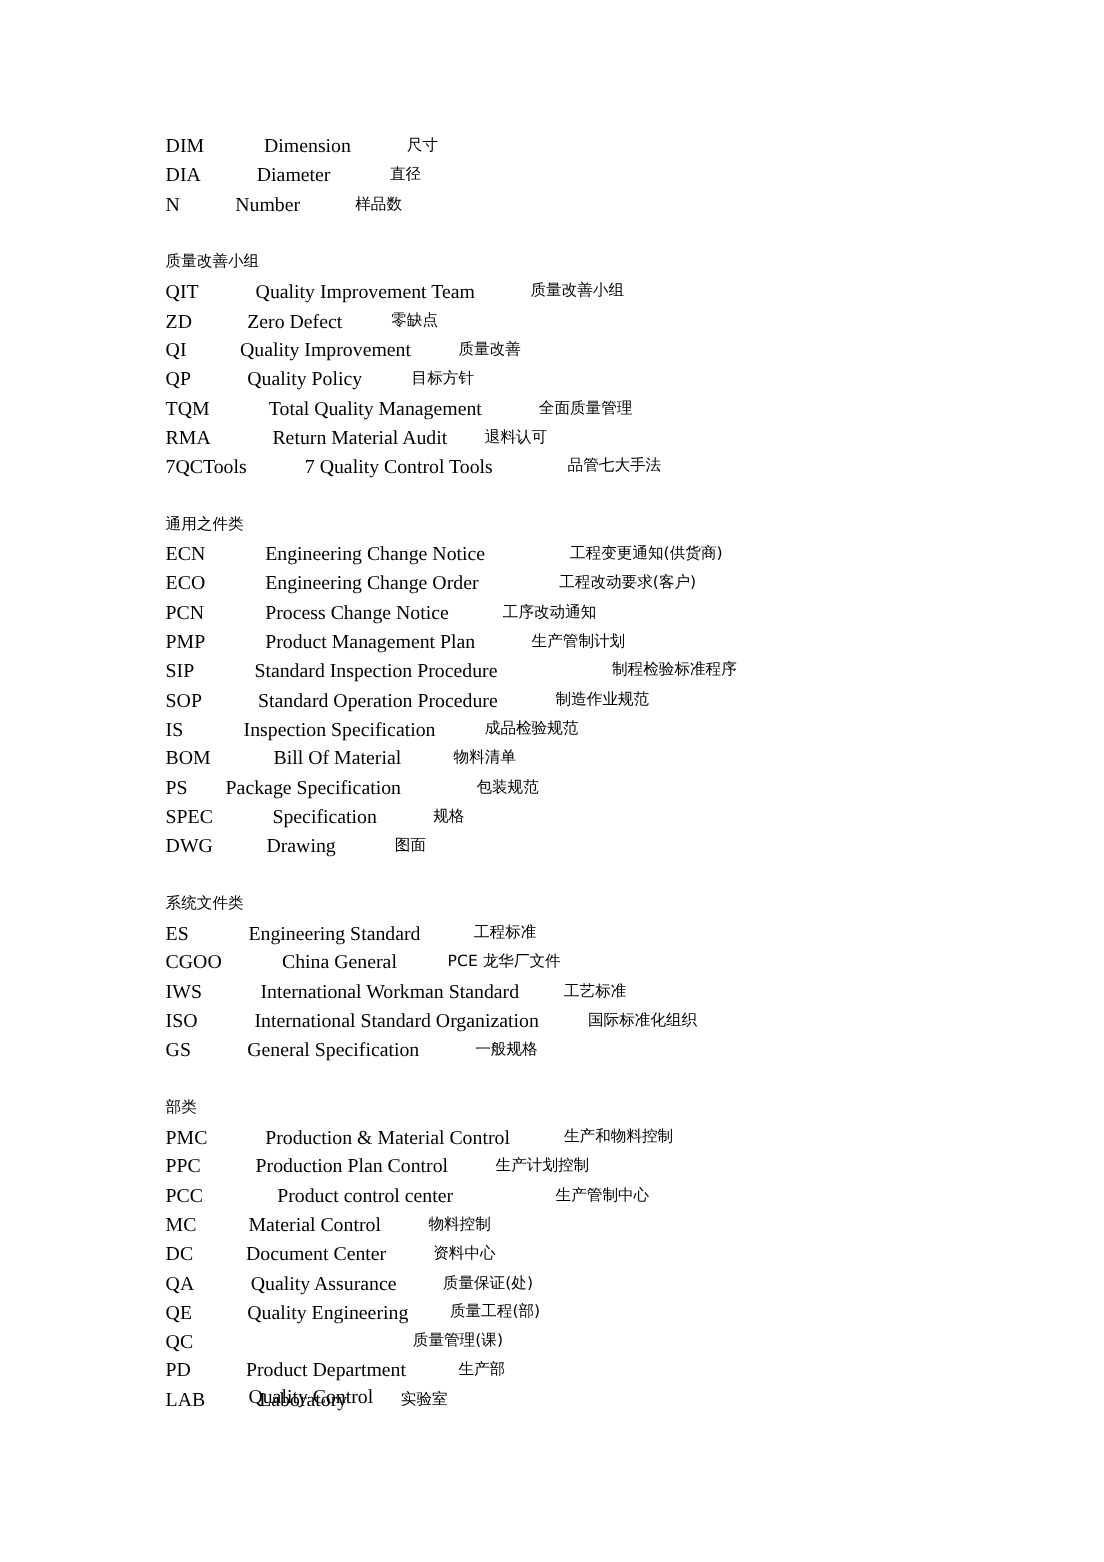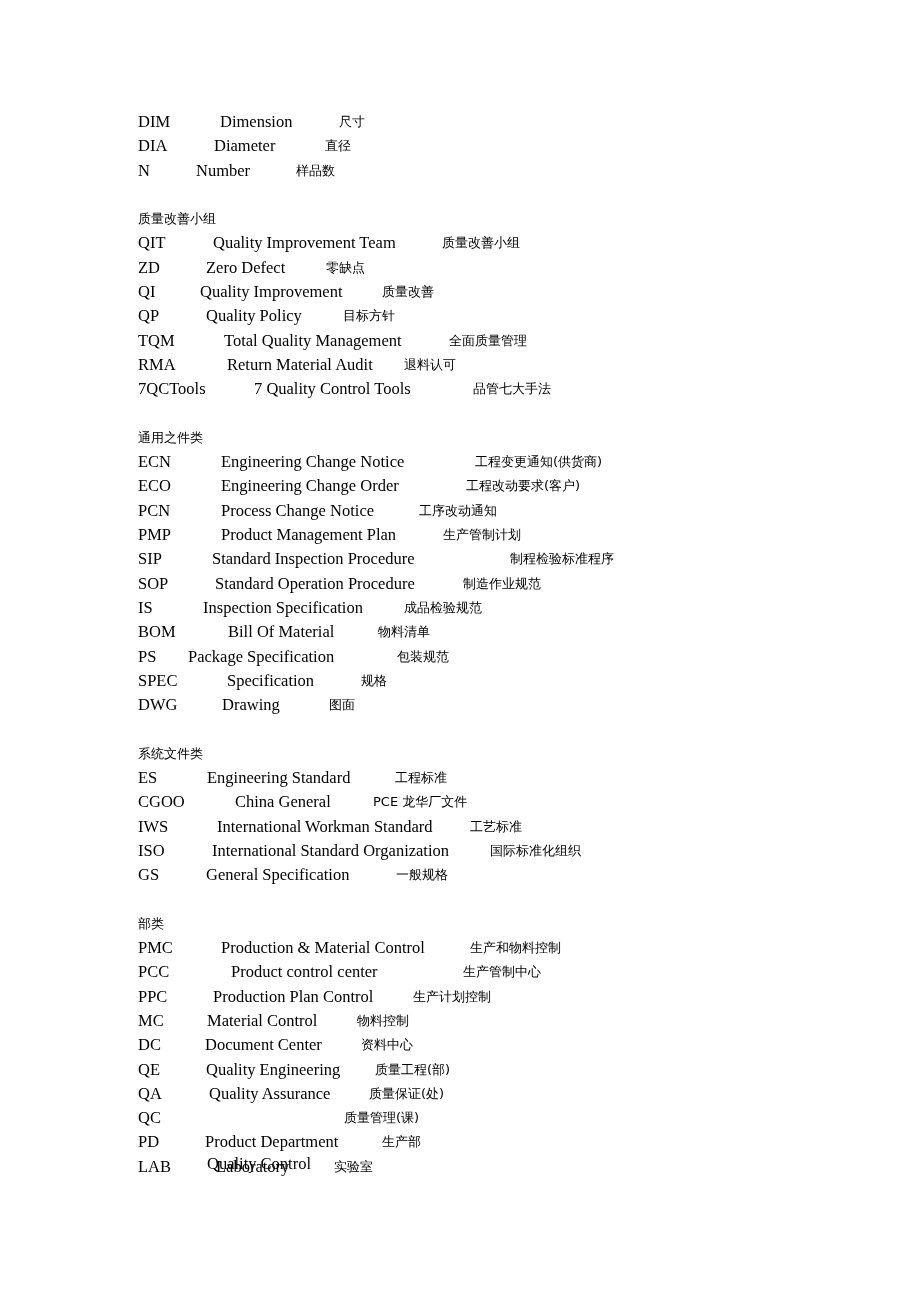--- a/index.html
+++ b/index.html
@@ -128,24 +128,24 @@
         <div class="entry-row"><span class="col-abbr">ES</span><span class="col-en" style="left: 69px;">Engineering Standard</span><span class="col-zh cjk" style="left: 257px;">工程标准</span></div>
         <div class="entry-row"><span class="col-abbr">CGOO</span><span class="col-en" style="left: 97px;">China General</span><span class="col-zh cjk" style="left: 235px;">PCE 龙华厂文件</span></div>
         <div class="entry-row"><span class="col-abbr">IWS</span><span class="col-en" style="left: 79px;">International Workman Standard</span><span class="col-zh cjk" style="left: 332px;">工艺标准</span></div>
         <div class="entry-row"><span class="col-abbr">ISO</span><span class="col-en" style="left: 74px;">International Standard Organization</span><span class="col-zh cjk" style="left: 352px;">国际标准化组织</span></div>
         <div class="entry-row"><span class="col-abbr">GS</span><span class="col-en" style="left: 68px;">General Specification</span><span class="col-zh cjk" style="left: 258px;">一般规格</span></div>
       </div>
       <div class="glossary-section">
         <div class="section-gap">&nbsp;</div>
         <div class="section-heading cjk">部类</div>
         <div class="entry-row"><span class="col-abbr">PMC</span><span class="col-en" style="left: 83px; text-align: center;">Production &amp; Material Control</span><span class="col-zh cjk" style="left: 332px;">生产和物料控制</span></div>
+        <div class="entry-row"><span class="col-abbr">PPC</span><span class="col-en" style="left: 75px;">Production Plan Control</span><span class="col-zh cjk" style="left: 275px;">生产计划控制</span></div>
         <div class="entry-row"><span class="col-abbr">PCC</span><span class="col-en" style="left: 93px;">Product control center</span><span class="col-zh cjk" style="left: 325px;">生产管制中心</span></div>
-        <div class="entry-row"><span class="col-abbr">PPC</span><span class="col-en" style="left: 75px;">Production Plan Control</span><span class="col-zh cjk" style="left: 275px;">生产计划控制</span></div>
         <div class="entry-row"><span class="col-abbr">MC</span><span class="col-en" style="left: 69px;">Material Control</span><span class="col-zh cjk" style="left: 219px;">物料控制</span></div>
         <div class="entry-row"><span class="col-abbr">DC</span><span class="col-en" style="left: 67px;">Document Center</span><span class="col-zh cjk" style="left: 223px;">资料中心</span></div>
+        <div class="entry-row"><span class="col-abbr">QA</span><span class="col-en" style="left: 71px;">Quality Assurance</span><span class="col-zh cjk" style="left: 231px;">质量保证(处)</span></div>
         <div class="entry-row"><span class="col-abbr">QE</span><span class="col-en" style="left: 68px;">Quality Engineering</span><span class="col-zh cjk" style="left: 237px;">质量工程(部)</span></div>
-        <div class="entry-row"><span class="col-abbr">QA</span><span class="col-en" style="left: 71px;">Quality Assurance</span><span class="col-zh cjk" style="left: 231px;">质量保证(处)</span></div>
         <div class="entry-row"><span class="col-abbr">QC</span><span class="col-en" style="left: 69px; margin-top: 46px;">Quality Control</span><span class="col-zh cjk" style="left: 206px;">质量管理(课)</span></div>
         <div class="entry-row"><span class="col-abbr">PD</span><span class="col-en" style="left: 67px;">Product Department</span><span class="col-zh cjk" style="left: 244px;">生产部</span></div>
         <div class="entry-row"><span class="col-abbr">LAB</span><span class="col-en" style="left: 78px;">Laboratory</span><span class="col-zh cjk" style="left: 196px;">实验室</span></div>
       </div>
     </div>
 </div>
 
 </body></html>

